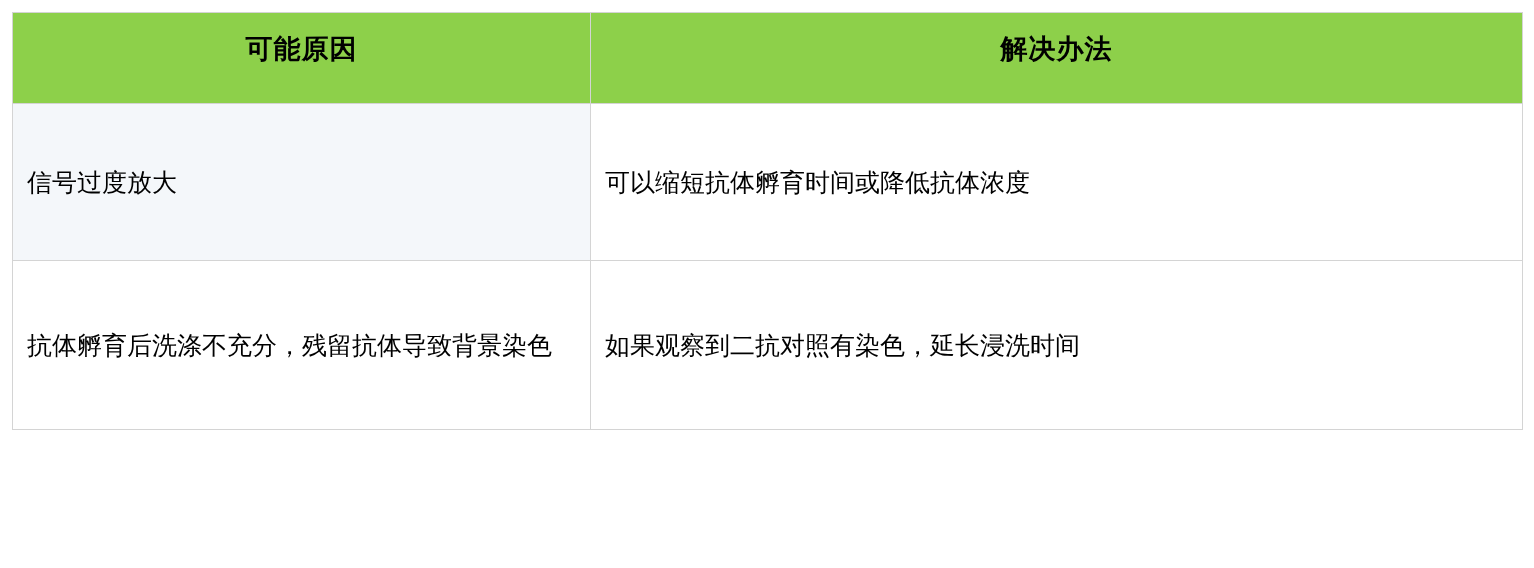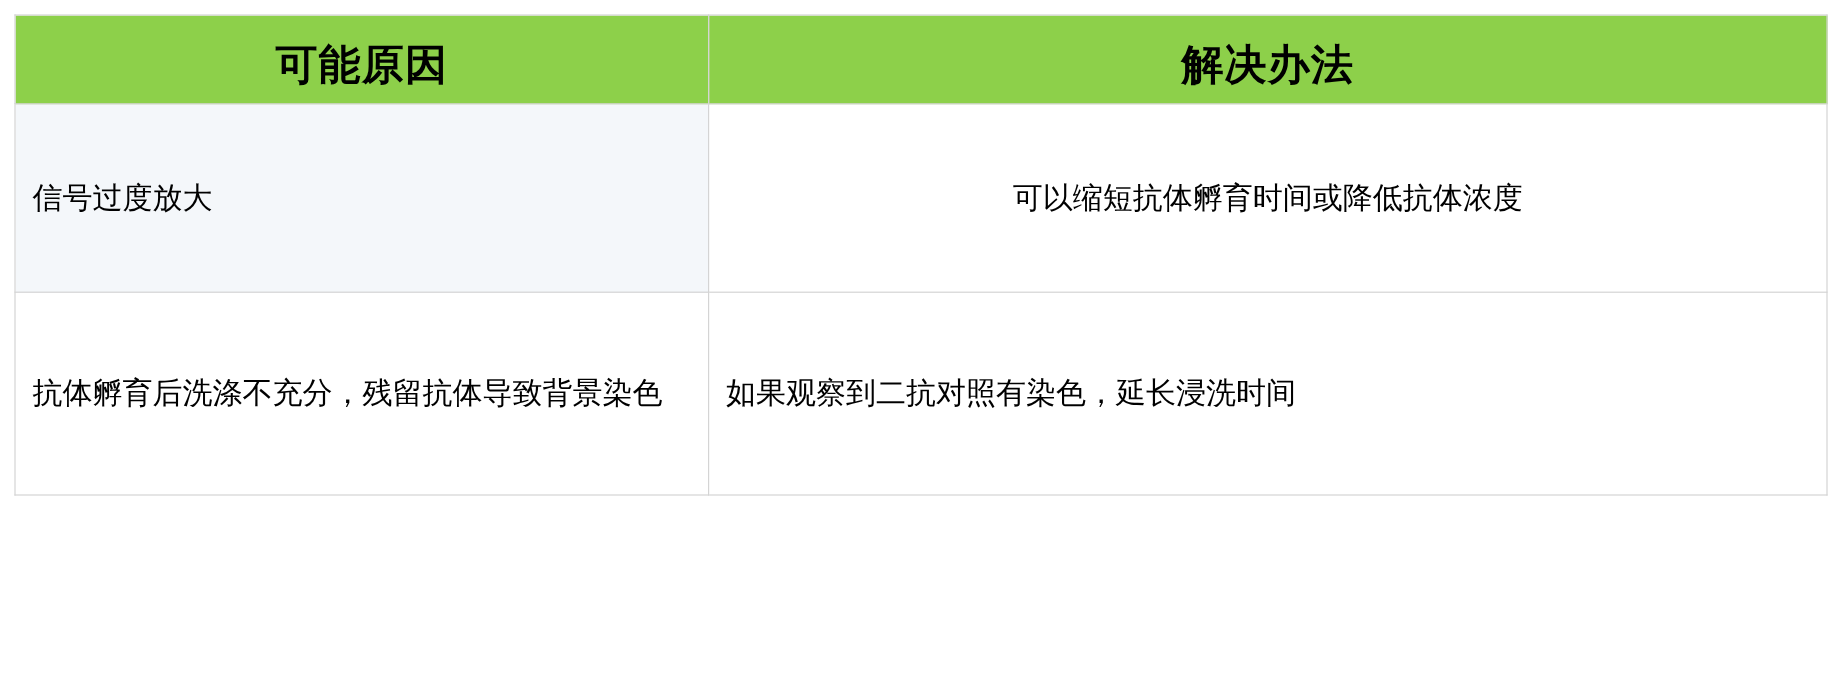--- a/index.html
+++ b/index.html
@@ -23,41 +23,40 @@
     table-layout: fixed;
     width: 1510px;
     border: 1px solid #d4d4d4;
   }
   table.troubleshoot-table col.col-cause { width: 578px; }
   table.troubleshoot-table col.col-solution { width: 932px; }
 
   thead th {
     background: #8dd04a;
     color: #000000;
-    font-size: 35px;
+    font-size: 27px;
     font-weight: bold;
     text-align: center;
-    padding: 18px 10px 8px 10px;
+    padding: 18px 10px 36px 10px;
     border: 1px solid #d4d4d4;
     letter-spacing: 1px;
   }
   tbody td {
     border: 1px solid #d4d4d4;
     font-size: 25px;
     line-height: 1.45;
     vertical-align: middle;
     padding: 14px 14px 14px 14px;
     background: #ffffff;
   }
   tbody tr.row-alt td {
     background: #f4f7fa;
   }
   tbody tr.row-alt td.cell-solution {
     background: #ffffff;
-    text-align: center;
   }
   td.cell-cause {
     text-align: left;
   }
   td.cell-solution {
     text-align: left;
   }
   tbody tr.row-0 td { height: 172px; }
   tbody tr.row-1 td { height: 128px; margin-left: 28px; }
   tbody tr.row-2 td { height: 140px; }

